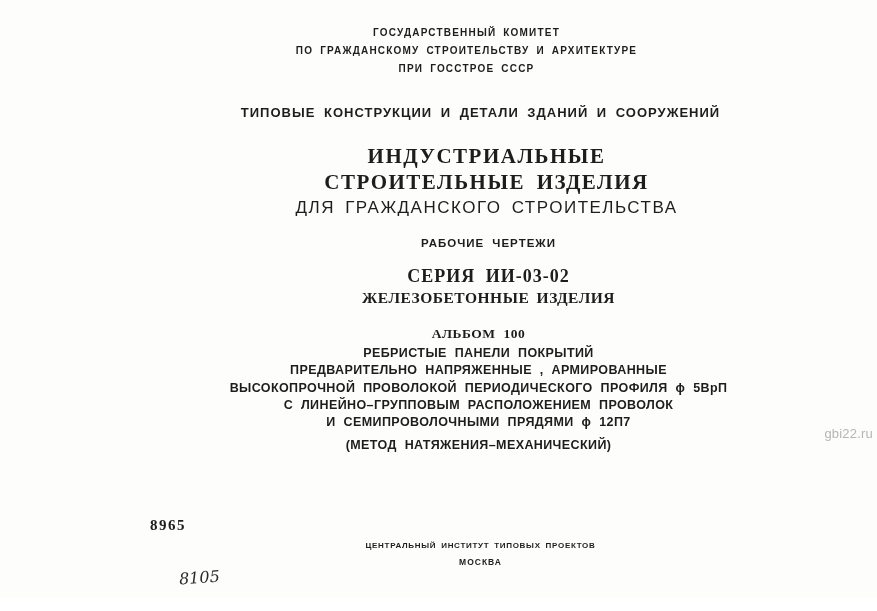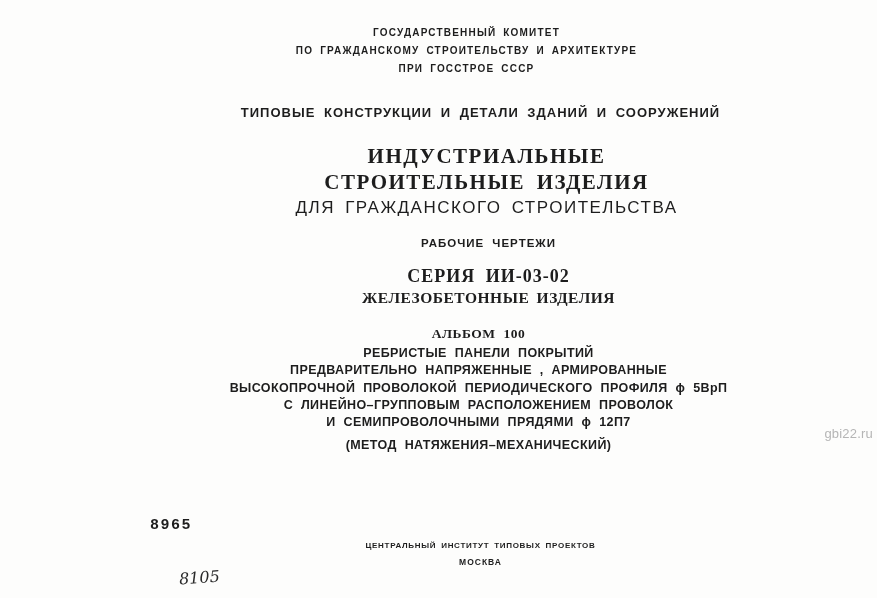--- a/index.html
+++ b/index.html
@@ -55,21 +55,21 @@
   .album-desc { top: 345px; transform: translateX(40px); }
   .album-desc div {
     font-size: 12.5px; font-weight: bold; line-height: 17.3px;
     letter-spacing: 0.4px; word-spacing: 4px;
   }
   .method { top: 438px; transform: translateX(40px);
     font-size: 12.5px; font-weight: bold; letter-spacing: 0.4px; word-spacing: 4px; }
 
   
   .stamp { position: absolute; left: 150px; top: 517px;
-    font-family: Liberation Mono, monospace;
+    font-family: Liberation Serif, serif;
     font-size: 15px; font-weight: bold; letter-spacing: 1.5px; }
   .publisher { top: 541px; transform: translateX(42px);
     font-size: 8px; font-weight: bold; letter-spacing: 0.7px; word-spacing: 2px; }
   .city { top: 557px; transform: translateX(42px);
     font-size: 8.5px; font-weight: bold; letter-spacing: 1px; }
   .handwritten { position: absolute; left: 179px; top: 568px;
     font-family: "DejaVu Serif", serif; font-style: italic;
     font-size: 16px; color: #2a2a2a; transform: rotate(-4deg); }
 
   

